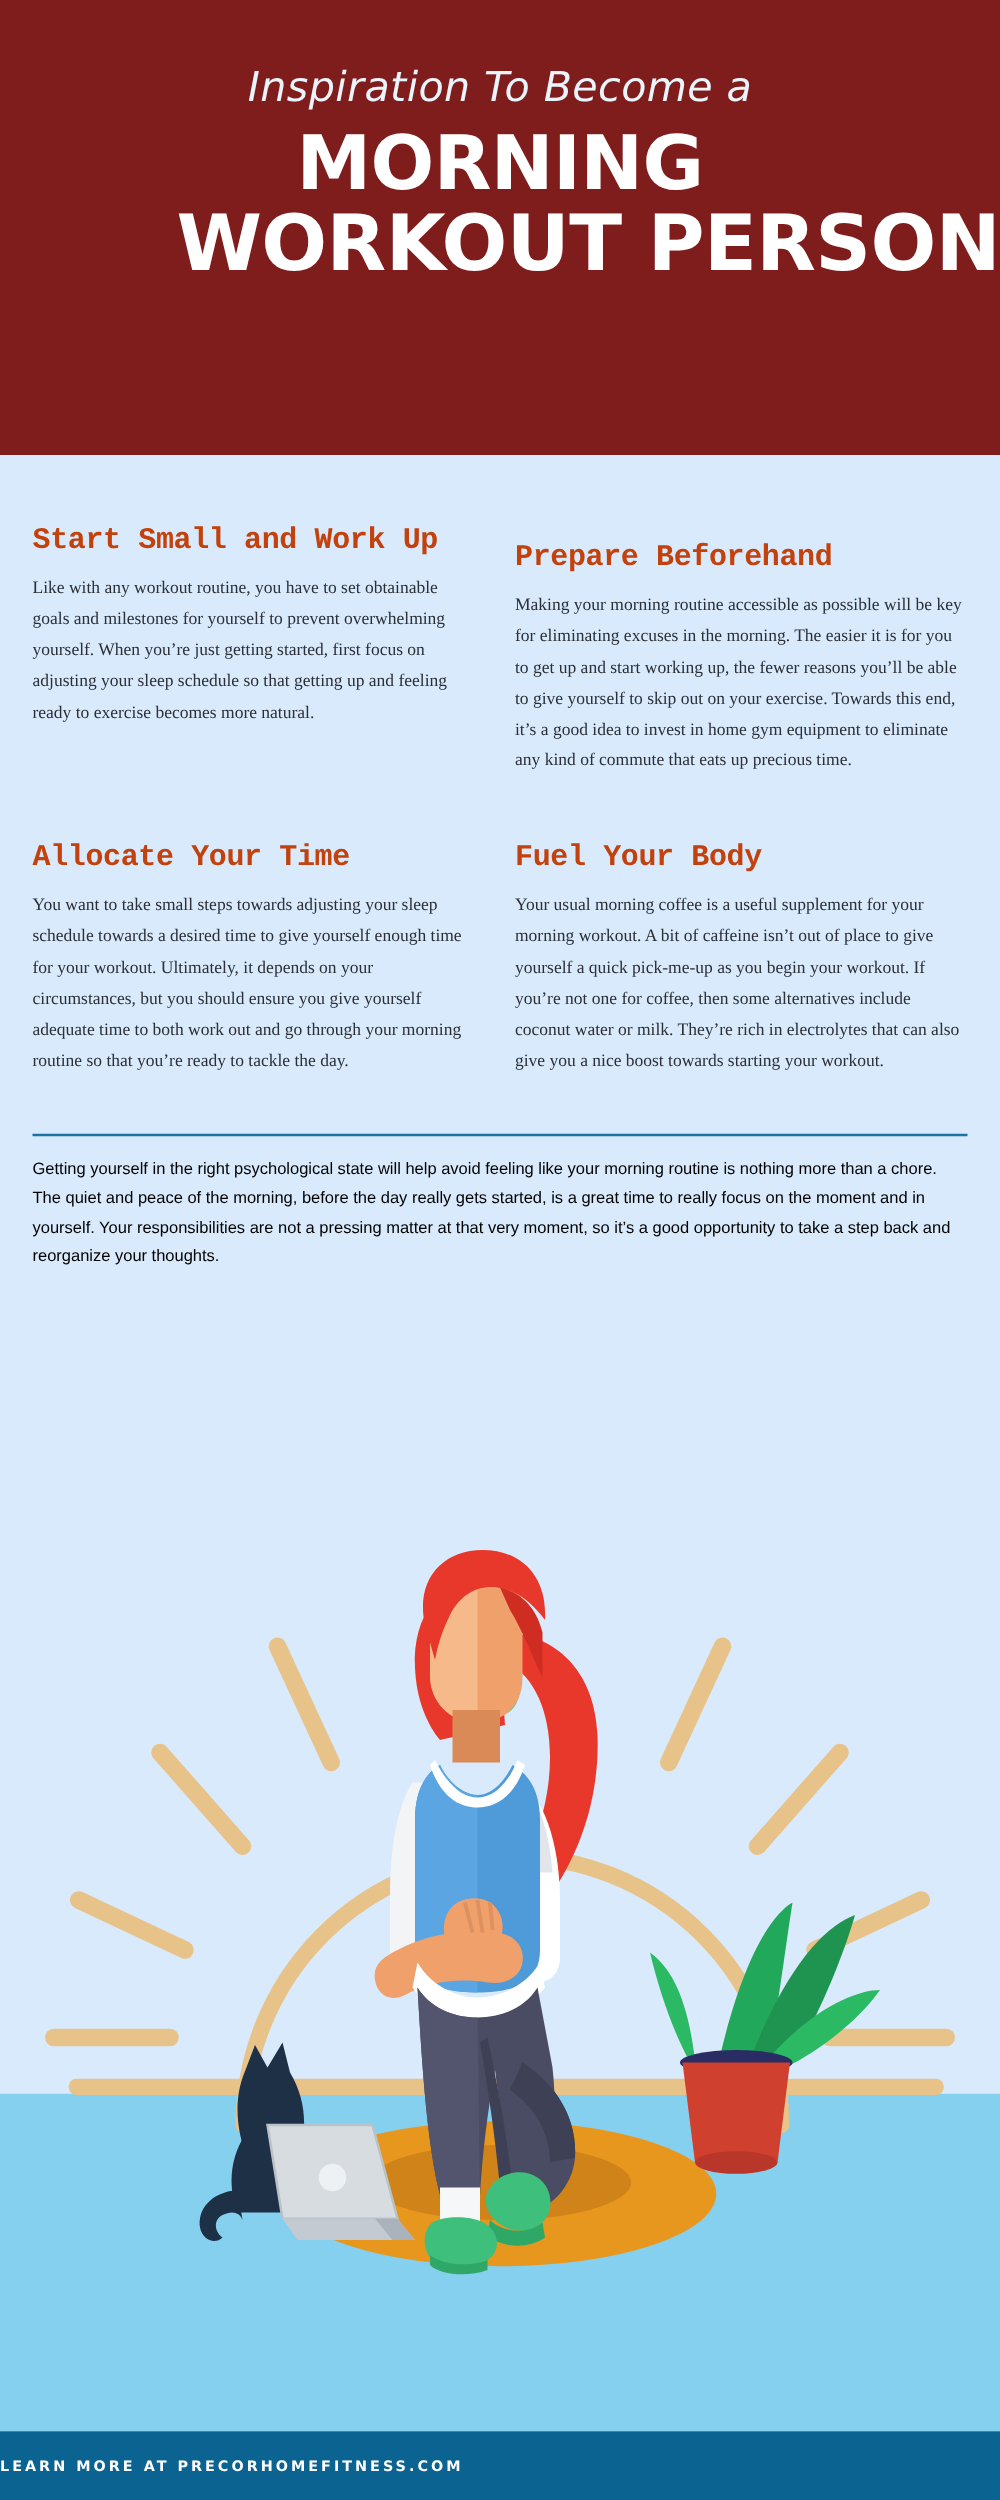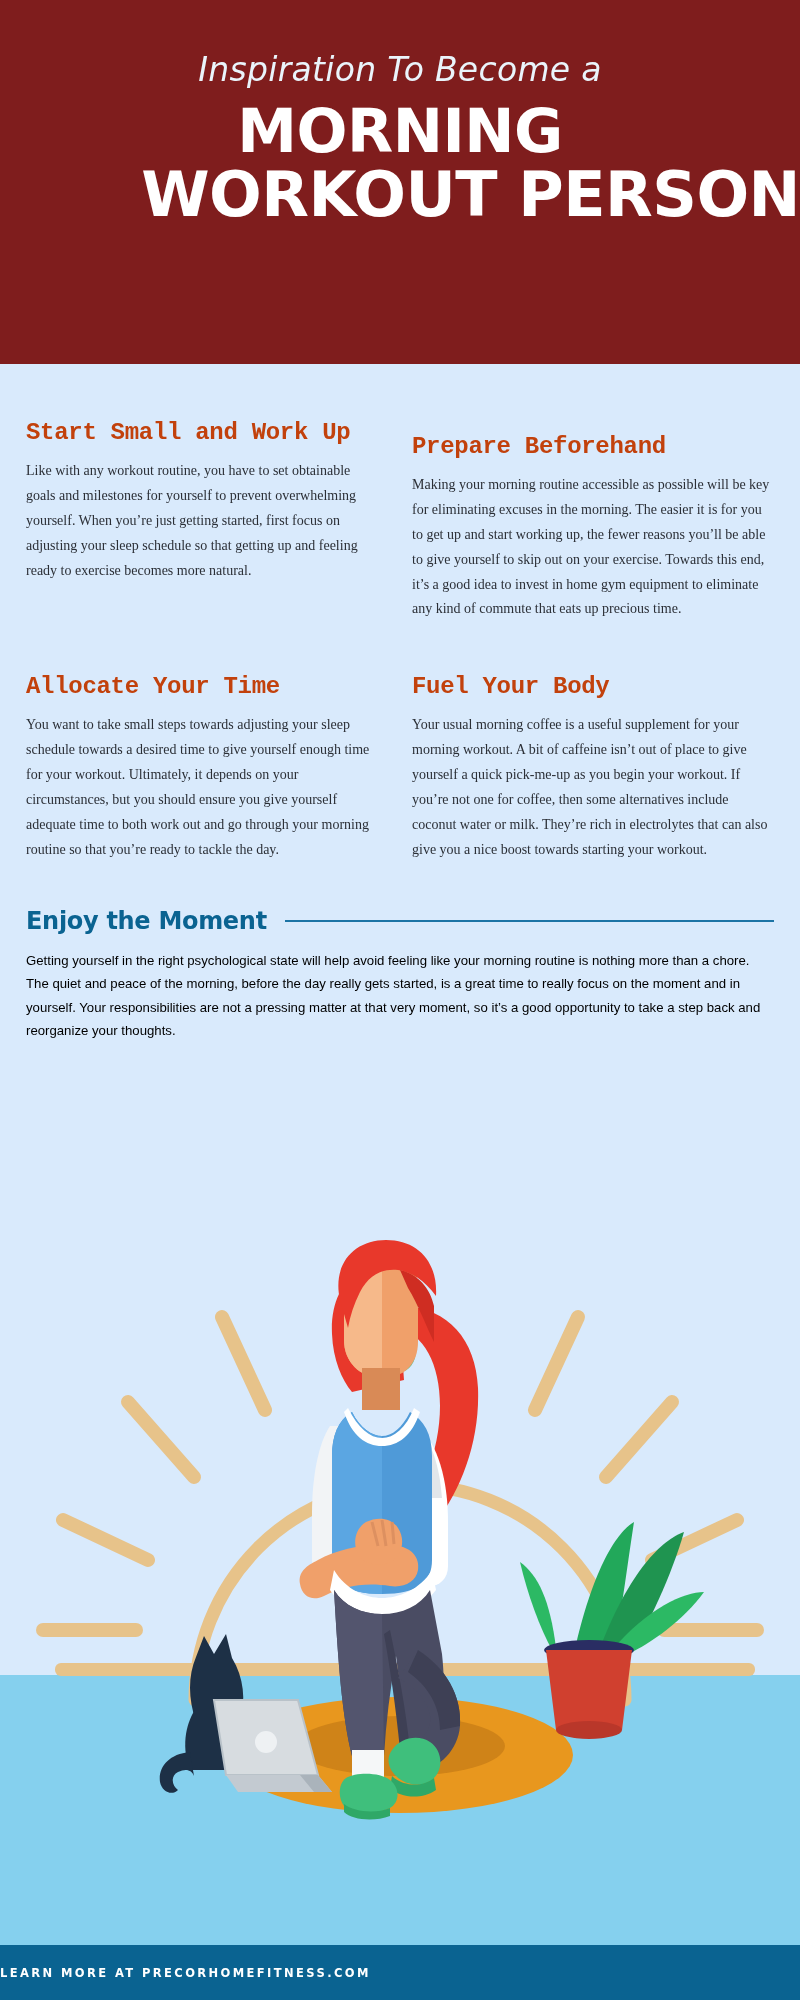--- a/index.html
+++ b/index.html
@@ -187,21 +187,20 @@
         <p class="sec-body">You want to take small steps towards adjusting your sleep schedule towards a desired time to give yourself enough time for your workout. Ultimately, it depends on your circumstances, but you should ensure you give yourself adequate time to both work out and go through your morning routine so that you’re ready to tackle the day.</p>
       </div>
       <div class="col right">
         <h2 class="sec-title">Fuel Your Body</h2>
         <p class="sec-body">Your usual morning coffee is a useful supplement for your morning workout. A bit of caffeine isn’t out of place to give yourself a quick pick-me-up as you begin your workout. If you’re not one for coffee, then some alternatives include coconut water or milk. They’re rich in electrolytes that can also give you a nice boost towards starting your workout.</p>
       </div>
     </div>
 
     <div class="full-section">
       <div class="full-head">
-        <h2>Enjoy the Moment</h2>
         <div class="rule"></div>
       </div>
       <p class="full-body">Getting yourself in the right psychological state will help avoid feeling like your morning routine is nothing more than a chore. The quiet and peace of the morning, before the day really gets started, is a great time to really focus on the moment and in yourself. Your responsibilities are not a pressing matter at that very moment, so it’s a good opportunity to take a step back and reorganize your thoughts.</p>
     </div>
   </div>
 
   <div class="illus-wrap">
     <svg width="800" height="715" viewBox="0 0 800 715" xmlns="http://www.w3.org/2000/svg">
 
       <rect x="0" y="445" width="800" height="270" fill="#85d0ee"></rect>

